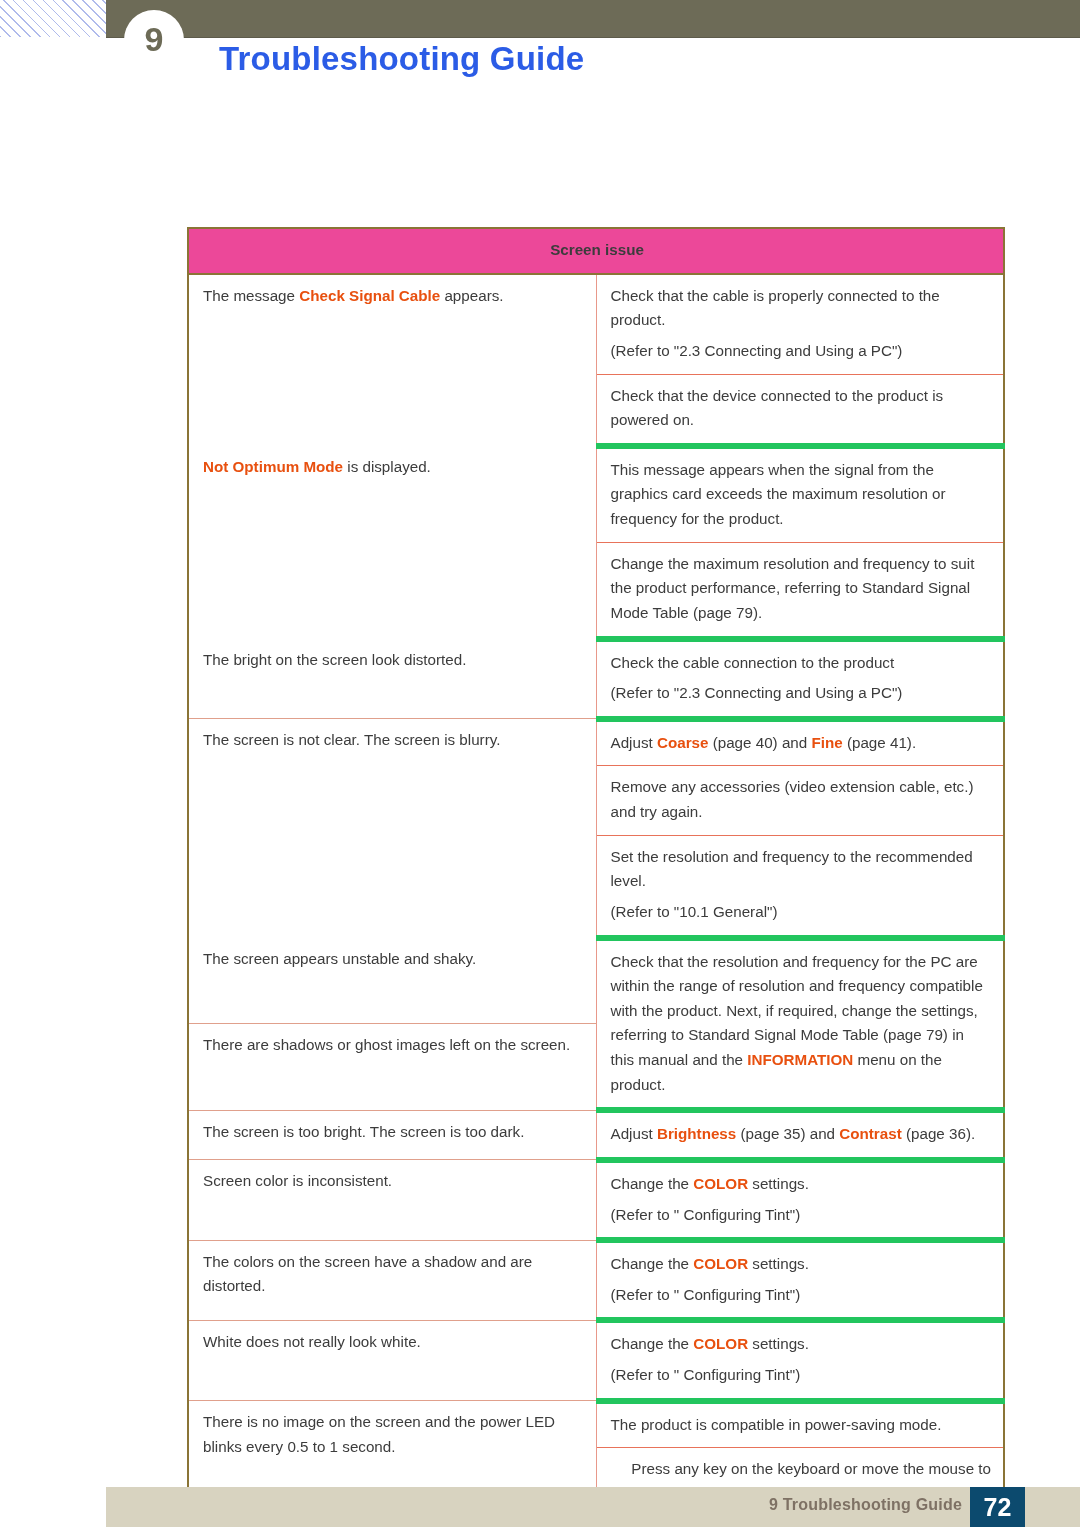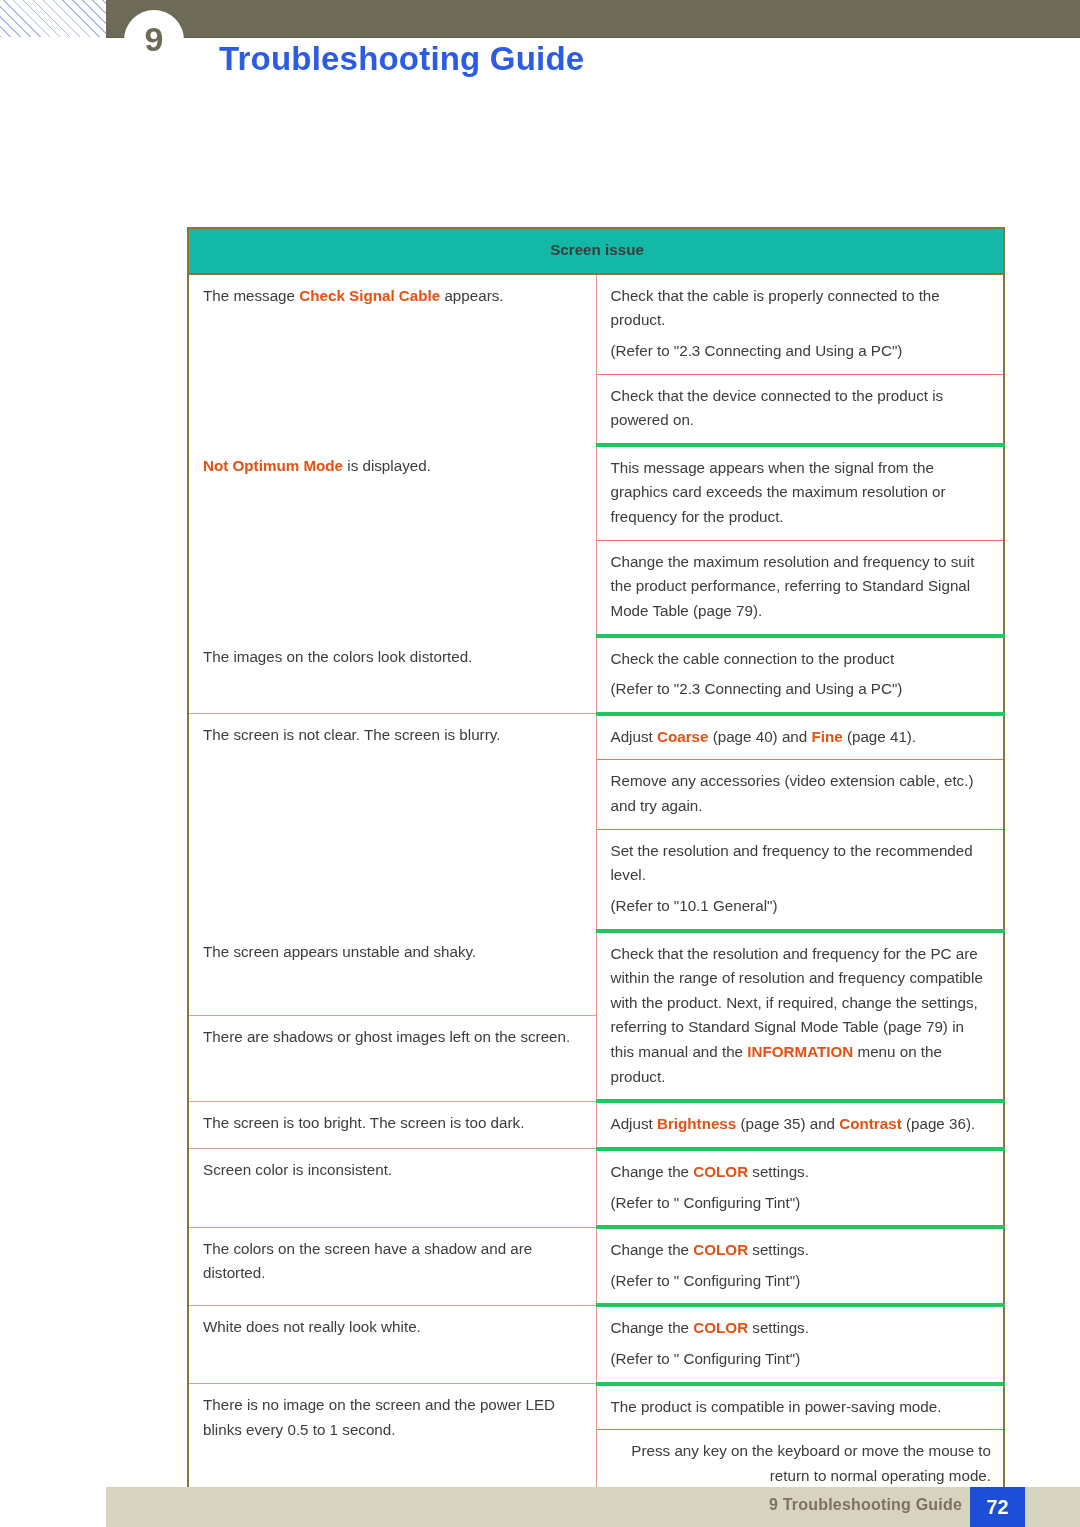--- a/index.html
+++ b/index.html
@@ -83,40 +83,40 @@
     color: #3c3c3c;
     padding: 9px 12px 10px 14px;
   }
   
   table.issues {
     border-left: 2px solid #8a7436;
     border-right: 2px solid #8a7436;
     border-bottom: 2px solid #8a7436;
   }
   .hdr-row td {
-    background: #14b8a6;
+    background: #ec4899;
     text-align: center;
     font-weight: bold;
     color: #7a5e16;
     font-size: 16px;
     padding: 12px 0 13px 0;
     border-top: 2px solid #8a7436;
     border-bottom: 2px solid #8a7436;
   }
   
   td.col-issue {
     width: 403px;
     border-right: 1px solid #e8988a;
     border-bottom: 1px solid #e0a08c;
   }
   td.col-issue.nb { border-bottom: none; }
   
   td.col-sol {
     width: 413px;
-    border-bottom: 4px solid #22c55e;
+    border-bottom: 6px solid #22c55e;
   }
   td.col-sol.thick { border-bottom: 1px solid #e8735a; }
   td.col-sol.nb { border-bottom: none; text-align: right; }
 
   .kw { color: #e8500f; font-weight: bold; text-align: center; }
   .line { display: block; }
   .gap { display: block; height: 6px; }
 
   
   .footer-bar {
@@ -130,23 +130,23 @@
     right: 118px; top: 1496px;
     font-size: 16px;
     color: #7e7164;
     font-weight: bold;
     letter-spacing: 0.2px;
   }
   .footer-page {
     position: absolute;
     left: 970px; top: 1487px;
     width: 55px; height: 40px;
-    background: #1d4ed8;
+    background: #0c4a6e;
     color: #ffffff;
-    font-size: 20px;
+    font-size: 25px;
     font-weight: bold;
     text-align: center;
     line-height: 40px;
   }
 </style>
 </head>
 <body>
 
 <div class="hatch"></div>
 <div class="olive-bar"></div>
@@ -186,21 +186,21 @@
     </td>
   </tr>
   <tr>
     <td class="col-sol">
       <span class="line">Change the maximum resolution and frequency to suit the product performance, referring to Standard Signal Mode Table (page 79).</span>
     </td>
   </tr>
 
   <tr>
     <td class="col-issue">
-      <span class="line">The images on the colors look distorted.</span>
+      <span class="line">The bright on the screen look distorted.</span>
     </td>
     <td class="col-sol">
       <span class="line">Check the cable connection to the product</span>
       <span class="gap"></span>
       <span class="line">(Refer to "2.3 Connecting and Using a PC")</span>
     </td>
   </tr>
 
   <tr>
     <td class="col-issue nb" rowspan="3">

